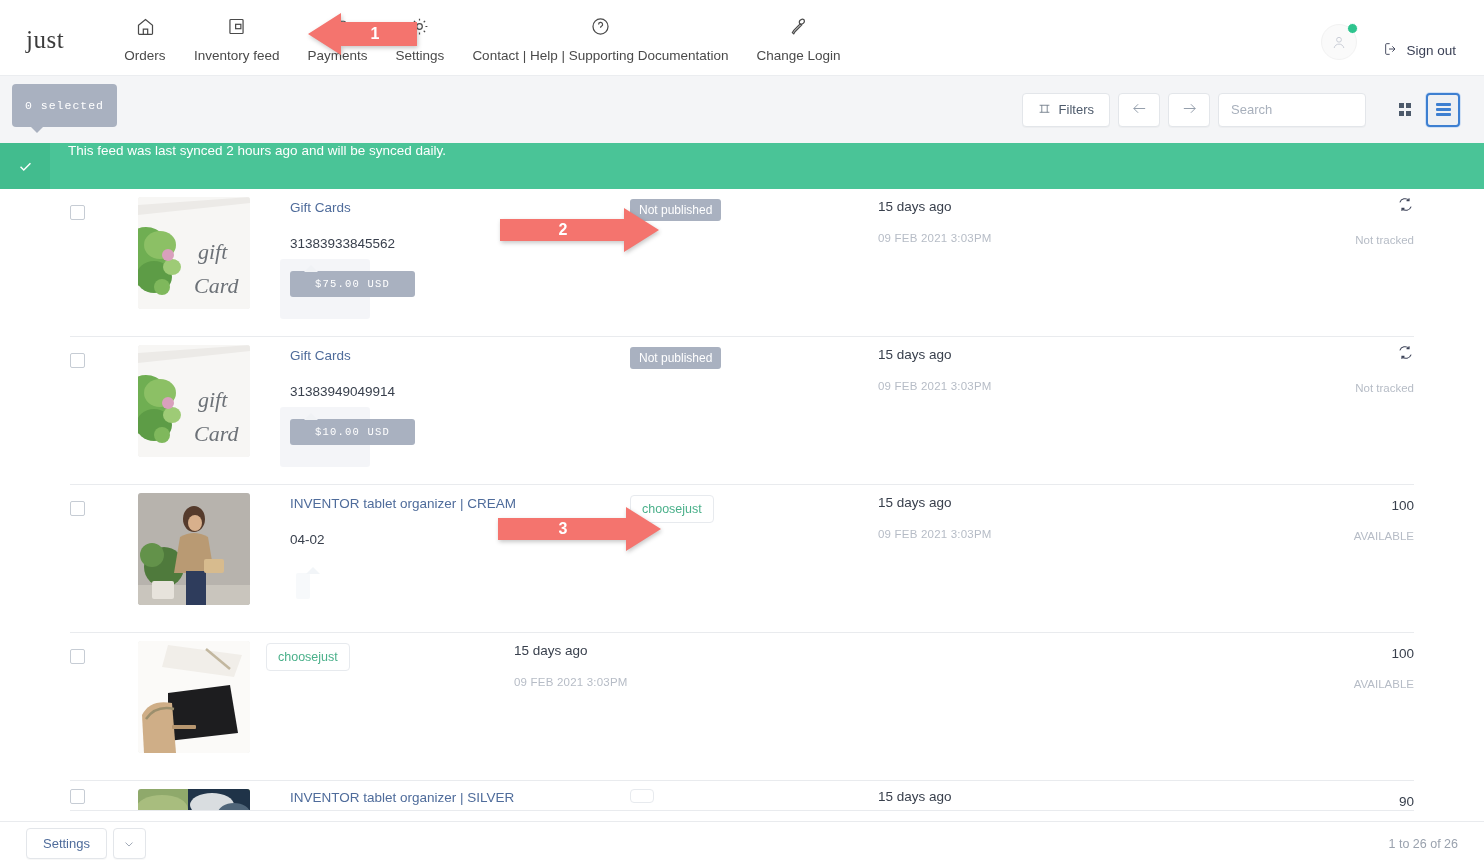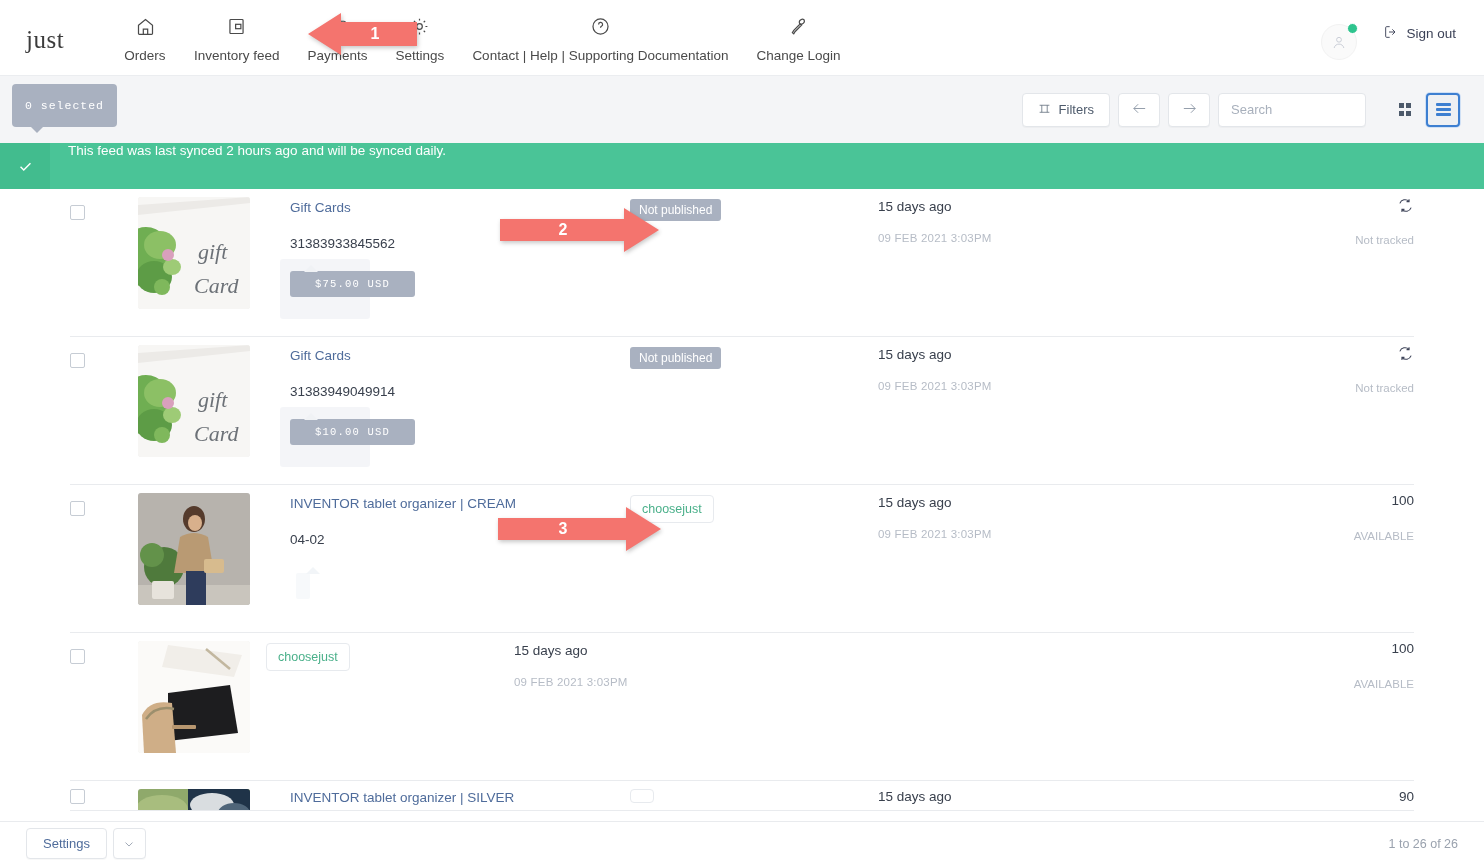--- a/index.html
+++ b/index.html
@@ -35,21 +35,21 @@
   .navitem {
     display: flex; flex-direction: column; align-items: center;
     cursor: pointer; padding: 0 14px; min-width: 70px;
   }
   .navitem .nico { height: 24px; display: flex; align-items: center; justify-content: center; }
   .navitem .nlabel {
     margin-top: 10px; font-size: 13.5px; color: #4a4a4a; white-space: nowrap;
   }
   .navitem svg { stroke: #4a4a4a; fill: none; stroke-width: 1.4; }
   #nav-right {
-    margin-left: auto; display: flex; align-items: flex-start; gap: 26px;
+    margin-left: auto; display: flex; align-items: flex-end; gap: 26px;
     padding-right: 28px; padding-top: 24px;
   }
   #avatar-wrap { position: relative; width: 36px; height: 36px; }
   #avatar {
     width: 36px; height: 36px; border-radius: 50%;
     background: #fafafa; border: 1px solid #f2f2f2;
     display: flex; align-items: center; justify-content: center;
   }
   #avatar svg { stroke: #c9cdd6; fill: none; stroke-width: 1.3; }
   #avatar-dot {
@@ -192,21 +192,21 @@
   }
   .badge-channel {
     display: inline-block; background: #ffffff; color: #4ab08a;
     font-size: 12.5px; padding: 6px 11px; border-radius: 4px;
     border: 1px solid #e7eaee;
   }
   .c-date { flex: 1; padding-top: 10px; }
   .d-rel { font-size: 13.5px; color: #39404d; }
   .d-abs { margin-top: 18px; font-size: 11.5px; color: #b6bcc6; letter-spacing: .2px; }
   .c-inv { width: 130px; padding-top: 8px; text-align: right; }
-  .inv-top { height: 20px; display: flex; justify-content: flex-end; align-items: flex-start; }
+  .inv-top { height: 20px; display: flex; justify-content: flex-end; align-items: flex-end; }
   .inv-num { font-size: 13.5px; color: #39404d; }
   .inv-sync svg { stroke: #3c4257; fill: none; stroke-width: 1.5; }
   .inv-sub { margin-top: 17px; font-size: 11.5px; color: #b6bcc6; }
   .row.clipped { height: 30px; overflow: hidden; }
   .row.clipped .c-check, .row.clipped .c-thumb, .row.clipped .c-title,
   .row.clipped .c-status, .row.clipped .c-date, .row.clipped .c-inv { padding-top: 8px; }
   .row.clipped .thumb { height: 112px; }
 
   
   #footer {

